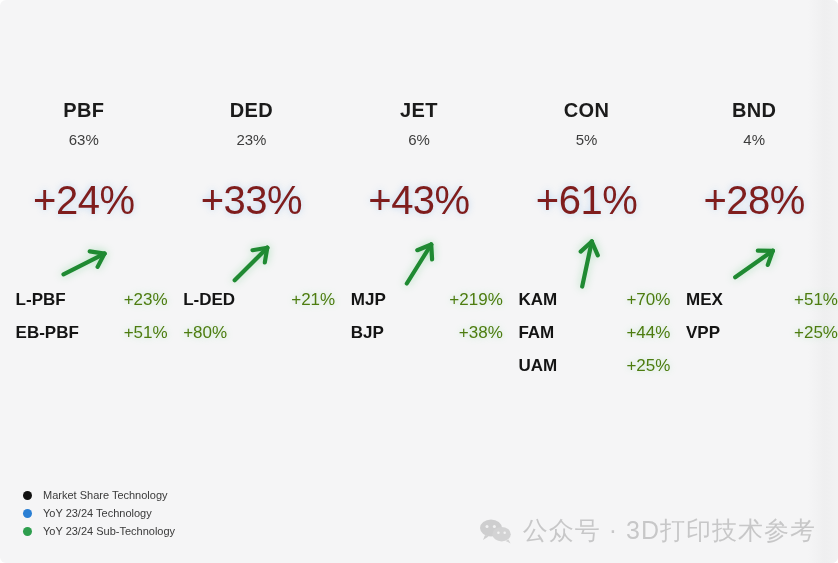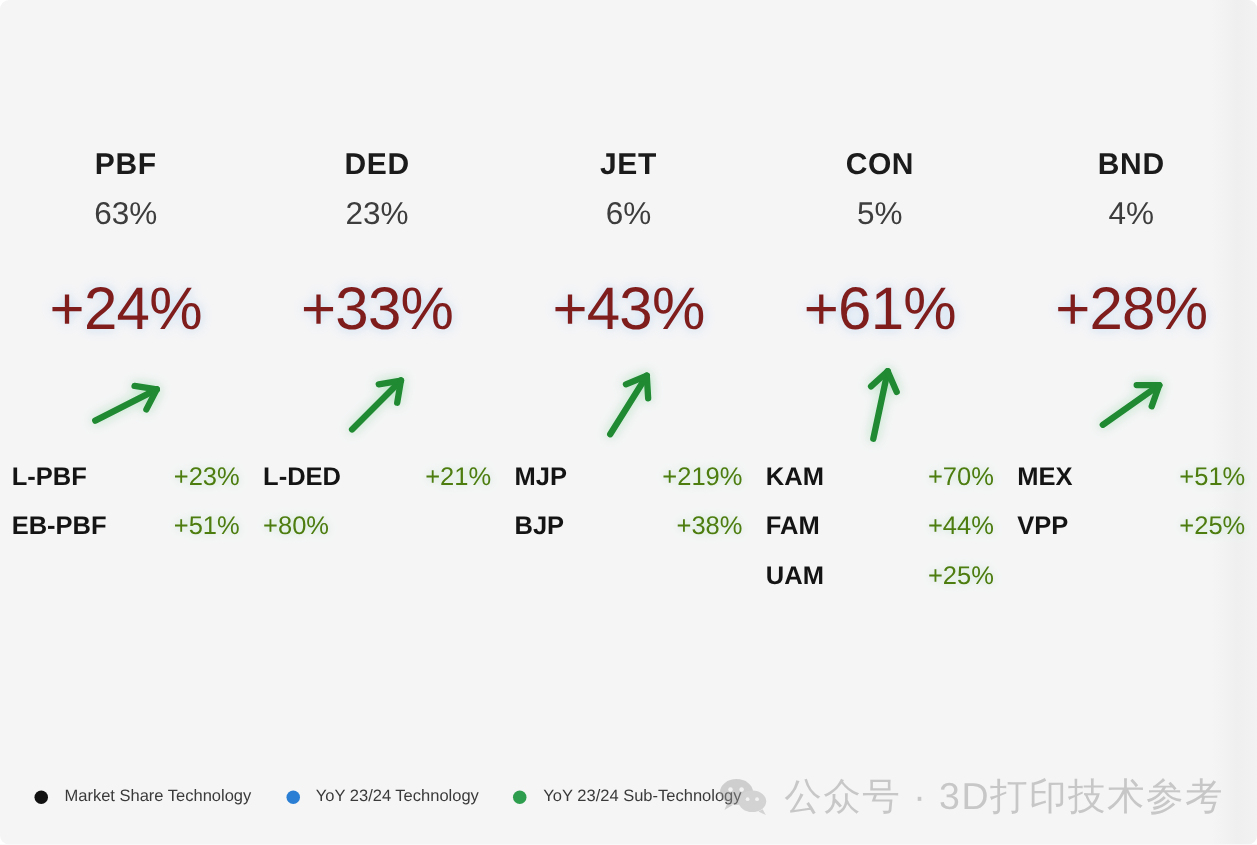--- a/index.html
+++ b/index.html
@@ -39,21 +39,21 @@
   .tech-code{
     margin-top:100px;
     font-size:20px;
     font-weight:bold;
     letter-spacing:.4px;
     color:#1b1b1b;
     line-height:1;
   }
   .tech-share{
     margin-top:12px;
-    font-size:21px;
+    font-size:15px;
     font-weight:400;
     color:#3d3d3d;
     line-height:1;
   }
   .tech-yoy{
     margin-top:33px;
     font-size:40px;
     font-weight:400;
     color:#7f1d1d;
     line-height:1;
@@ -63,25 +63,24 @@
   .arrow-wrap{
     margin-top:18px;
     height:52px;
     width:70px;
     display:flex;align-items:center;justify-content:center;
   }
   .arrow-wrap svg{filter:drop-shadow(0 0 4px rgba(90,200,120,.45));}
 
   
   .subs{
-    margin-top:12px;
     width:100%;
     display:flex;
     flex-direction:column;
-    align-items:center;
+    align-items:flex-end;
   }
   .sub-row{
     display:flex;
     align-items:baseline;
     width:152px;
     height:33px;
   }
   .sub-code{
     font-size:17px;
     font-weight:bold;
@@ -96,21 +95,21 @@
     color:#4d7c0f;
     text-align:right;
     white-space:nowrap;
     text-shadow:0 0 6px rgba(120,215,150,.4);
   }
 
   
   #legend{
     position:absolute;
     left:16px;bottom:24px;
-    display:flex;flex-direction:row;gap:16px;justify-content:center;
+    display:flex;flex-direction:column;gap:2px;justify-content:center;
   }
   .legend-row{display:flex;align-items:center;height:16px;}
   .legend-dot{
     width:9px;height:9px;border-radius:50%;
     margin-right:11px;margin-left:7px;
     flex:0 0 auto;
   }
   .legend-label{
     font-size:11px;
     color:#3a3a3a;

